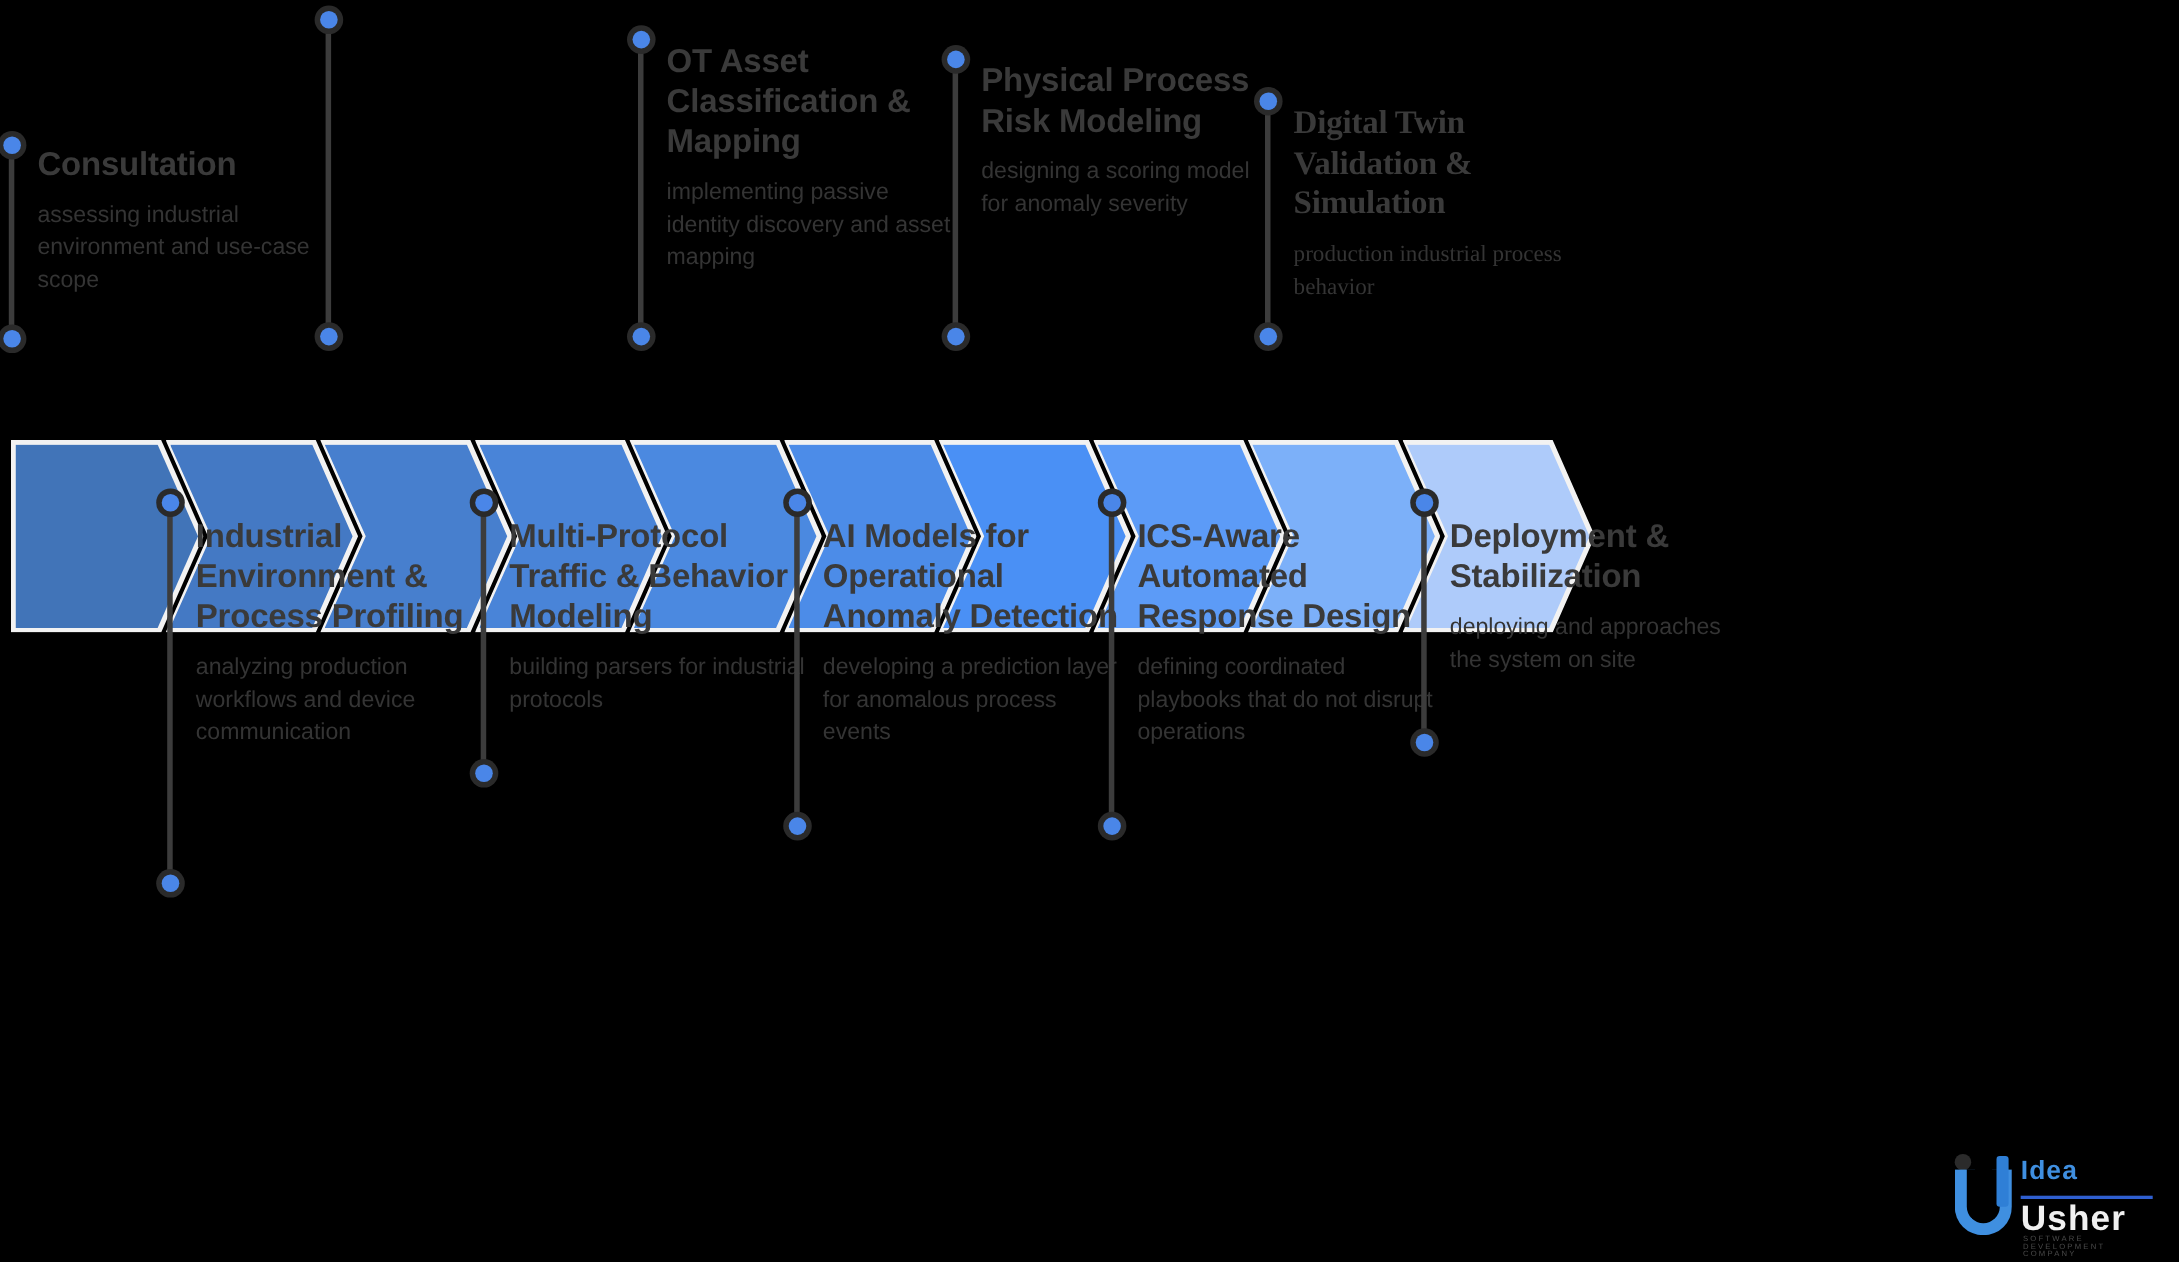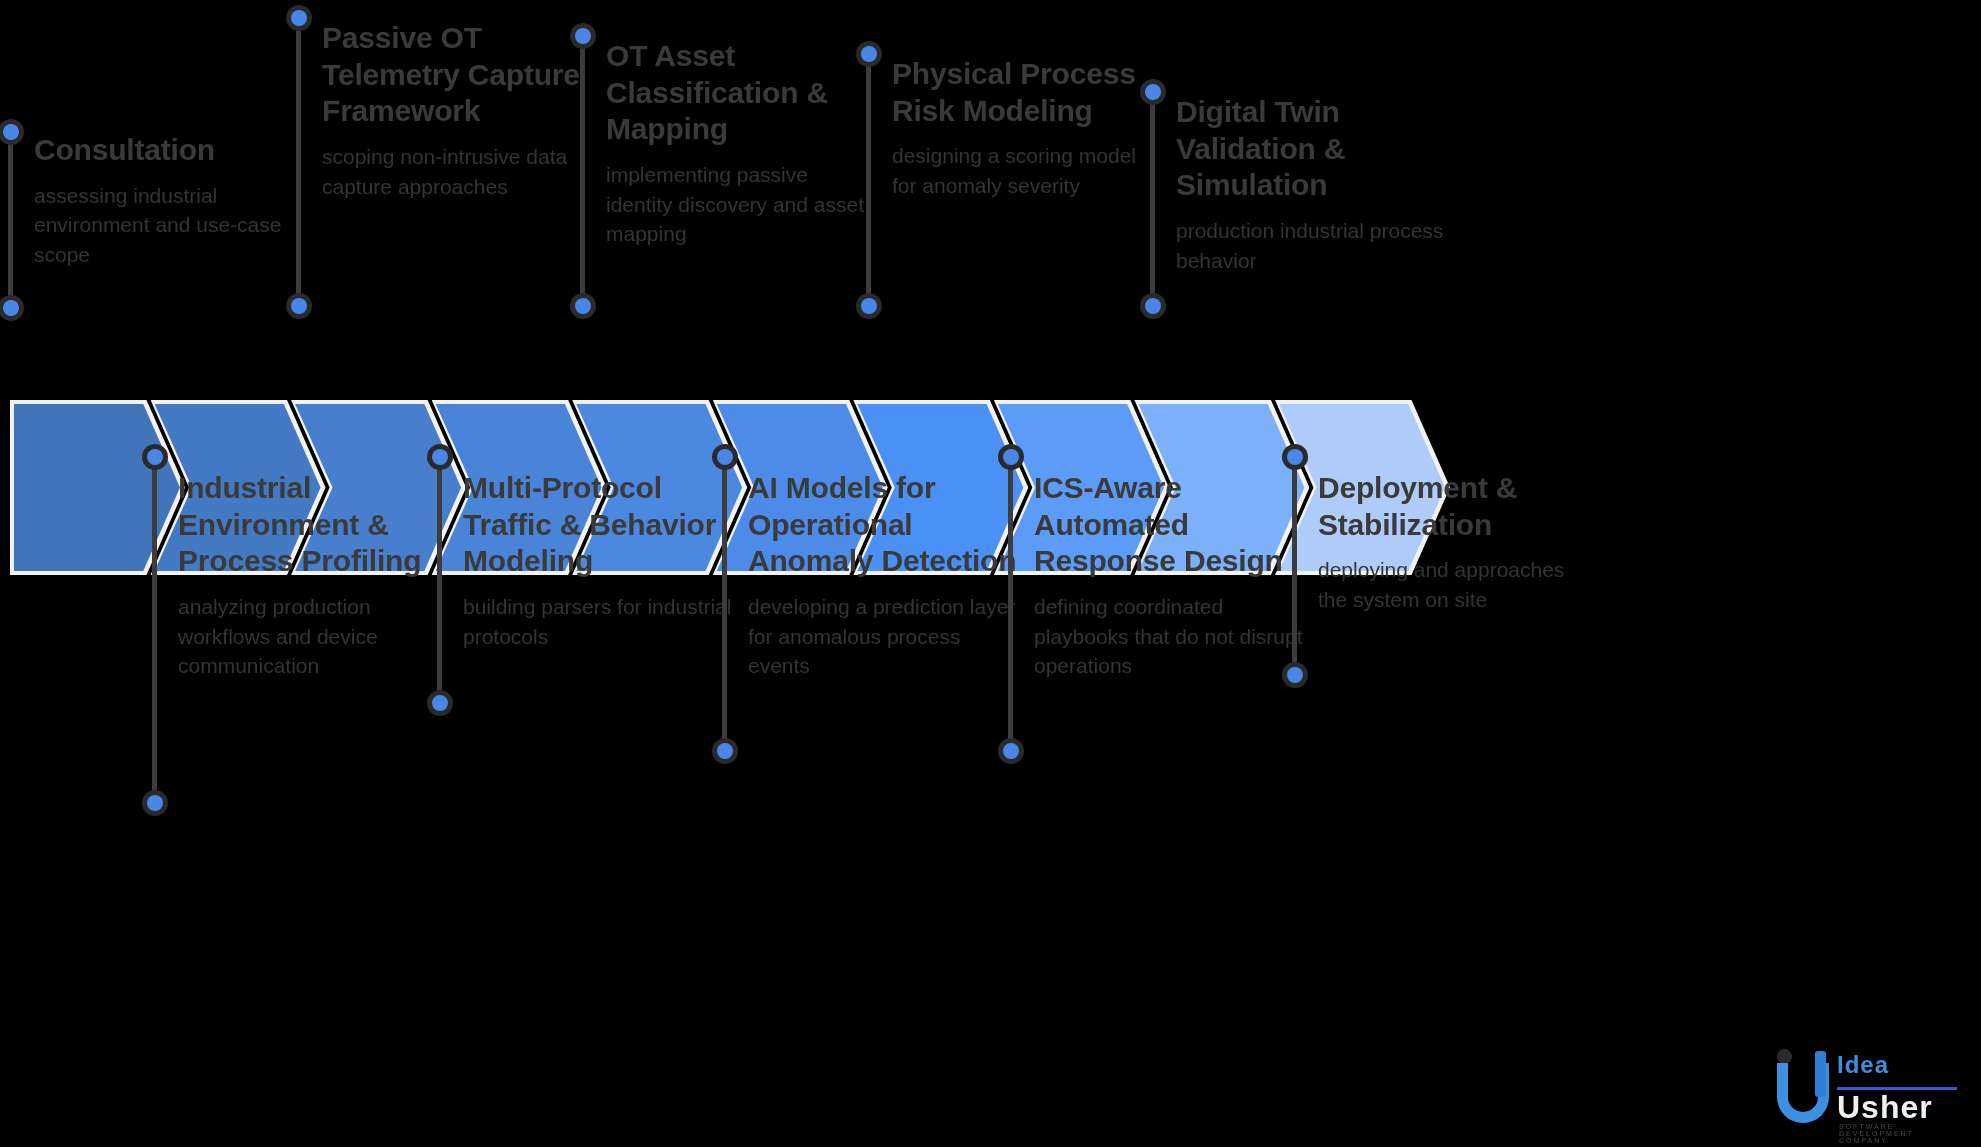--- a/index.html
+++ b/index.html
@@ -212,24 +212,20 @@
         <div class="node" style="top: 449px; background: rgb(74, 134, 232);"></div>
         <div class="txt" style="top: 470px;">
           <div class="ttl">Industrial Environment &amp; Process Profiling</div>
           <div class="desc">analyzing production workflows and device communication</div>
         </div>
       </div>
       <div class="callout top" style="left: 296px; top: 0px; height: 1147px;">
         <div class="stem" style="top: 16px; height: 292px;"></div>
         <div class="node" style="top: 10px;"></div>
         <div class="node" style="top: 298px; background: rgb(74, 134, 232);"></div>
-        <div class="txt" style="top: 20px;">
-          <div class="ttl">Passive OT Telemetry Capture Framework</div>
-          <div class="desc">scoping non-intrusive data capture approaches</div>
-        </div>
       </div>
       <div class="callout bottom" style="left: 437px; top: 0px; height: 1147px;">
         <div class="stem" style="top: 455px; height: 250px;"></div>
         <div class="node" style="top: 695px;"></div>
         <div class="node" style="top: 449px; background: rgb(74, 134, 232);"></div>
         <div class="txt" style="top: 470px;">
           <div class="ttl">Multi-Protocol Traffic &amp; Behavior Modeling</div>
           <div class="desc">building parsers for industrial protocols</div>
         </div>
       </div>
@@ -266,21 +262,21 @@
         <div class="node" style="top: 449px; background: rgb(74, 134, 232);"></div>
         <div class="txt" style="top: 470px;">
           <div class="ttl">ICS-Aware Automated Response Design</div>
           <div class="desc">defining coordinated playbooks that do not disrupt operations</div>
         </div>
       </div>
       <div class="callout top" style="left: 1150px; top: 0px; height: 1147px;">
         <div class="stem" style="top: 90px; height: 218px;"></div>
         <div class="node" style="top: 84px;"></div>
         <div class="node" style="top: 298px; background: rgb(74, 134, 232);"></div>
-        <div class="txt" style="top: 94px;">
+        <div class="txt" style="top: 94px; font-family: Liberation Serif, serif;">
           <div class="ttl">Digital Twin Validation &amp; Simulation</div>
           <div class="desc">production industrial process behavior</div>
         </div>
       </div>
       <div class="callout bottom" style="left: 1292px; top: 0px; height: 903px;">
         <div class="stem" style="top: 455px; height: 222px;"></div>
         <div class="node" style="top: 667px;"></div>
         <div class="node" style="top: 449px; background: rgb(74, 134, 232);"></div>
         <div class="txt" style="top: 470px;">
           <div class="ttl">Deployment &amp; Stabilization</div>

